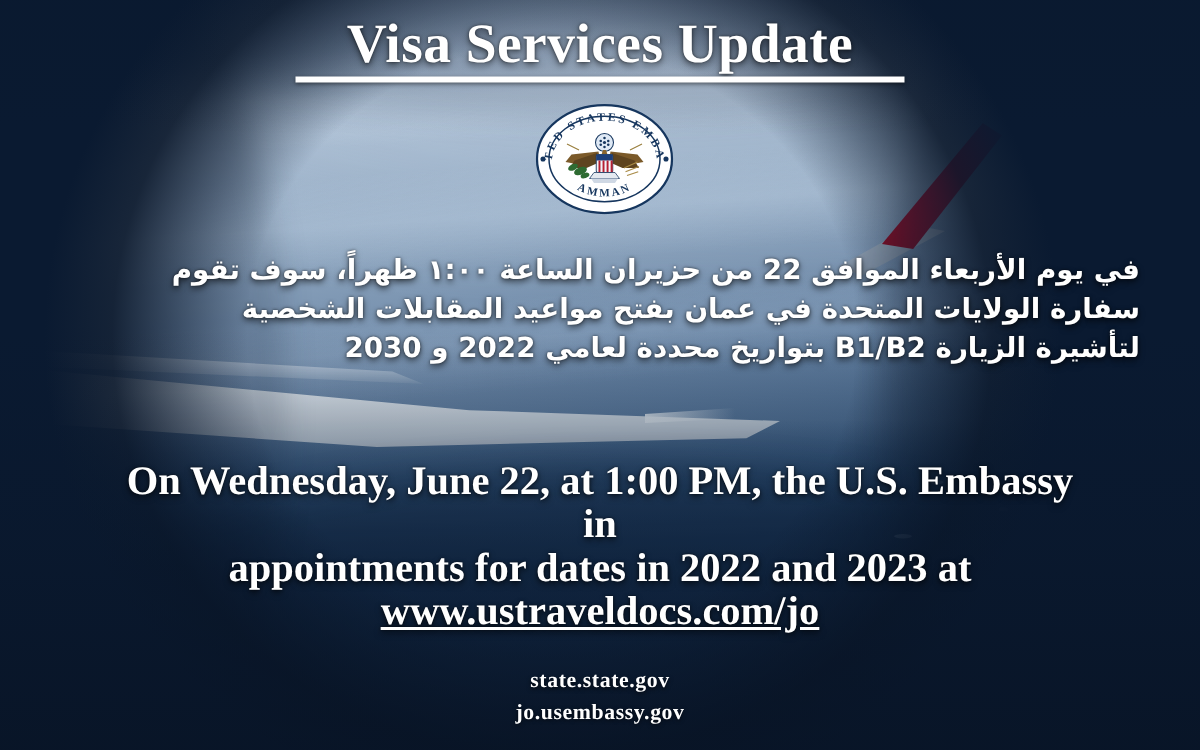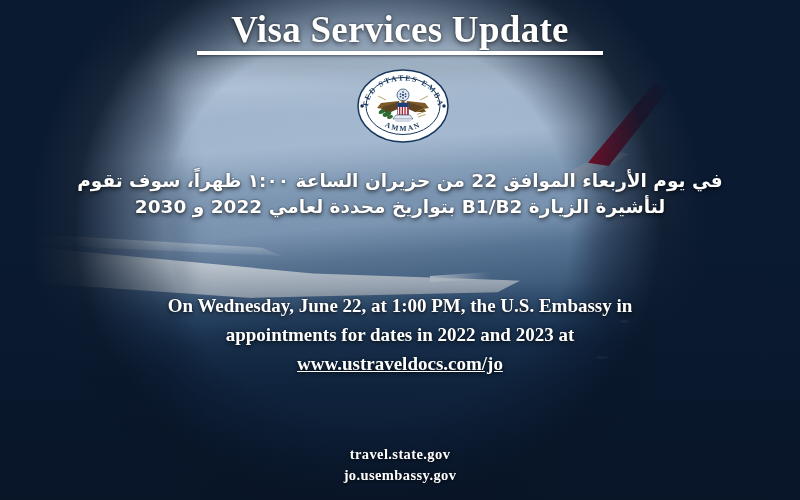--- a/index.html
+++ b/index.html
@@ -182,45 +182,44 @@
     left: 357px; top: 69px;
     width: 92px; height: 74px;
   }
   .seal svg { display: block; width: 92px; height: 74px; }
 
   
   .arabic {
     position: absolute;
     top: 168px; left: 40px; right: 40px;
     direction: rtl;
-    text-align: center;
     color: #ffffff;
     font-family: "DejaVu Sans", "Liberation Sans", sans-serif;
     font-weight: bold;
     font-size: 18.5px;
     line-height: 26px;
     text-shadow: 0 2px 4px rgba(0,0,0,.6), 0 0 2px rgba(0,0,0,.6);
   }
   .arabic .ln { display: block; }
   .url-inline {
     font-family: "Liberation Serif", "DejaVu Serif", serif;
     text-decoration: underline;
     direction: ltr;
     unicode-bidi: isolate;
     display: inline-block;
     font-size: 20px;
   }
 
   
   .english {
     position: absolute;
-    top: 291px; left: 70px; right: 70px;
+    top: 306px; left: 70px; right: 70px;
     text-align: center;
     color: #ffffff;
-    font-size: 19px;
+    font-size: 27px;
     font-weight: bold;
     line-height: 29px;
     text-shadow: 0 2px 4px rgba(0,0,0,.6), 0 0 2px rgba(0,0,0,.6);
   }
   .english .ln { display: block; }
   .english .url-line { text-decoration: underline; }
 
   .footer {
     position: absolute;
     left: 0; right: 0; bottom: 14px;
@@ -318,28 +317,29 @@
           <g stroke="#9a7f3e" stroke-width="1.4" fill="none">
             <path d="M -34 -12 L -50 -20"></path>
               <path d="M 34 -12 L 50 -20"></path>
           </g>
         </g>
       </svg>
     </div>
 
     <div class="arabic">
       <span class="ln">في يوم الأربعاء الموافق 22 من حزيران الساعة ١:٠٠ ظهراً، سوف تقوم</span>
+      <span class="ln">سفارة الولايات المتحدة في عمان بفتح مواعيد المقابلات الشخصية</span>
       <span class="ln">لتأشيرة الزيارة B1/B2 بتواريخ محددة لعامي 2022 و 2030</span>
     </div>
 
     <div class="english">
       <span class="ln">On Wednesday, June 22, at 1:00 PM, the U.S. Embassy in</span>
       <span class="ln">appointments for dates in 2022 and 2023 at</span>
       <span class="ln url-line">www.ustraveldocs.com/jo</span>
     </div>
 
     <div class="footer">
-      <span class="ln">travel.state.gov</span>
+      <span class="ln">state.state.gov</span>
       <span class="ln">jo.usembassy.gov</span>
     </div>
 
   </div>
 </div>
 
 </body></html>

